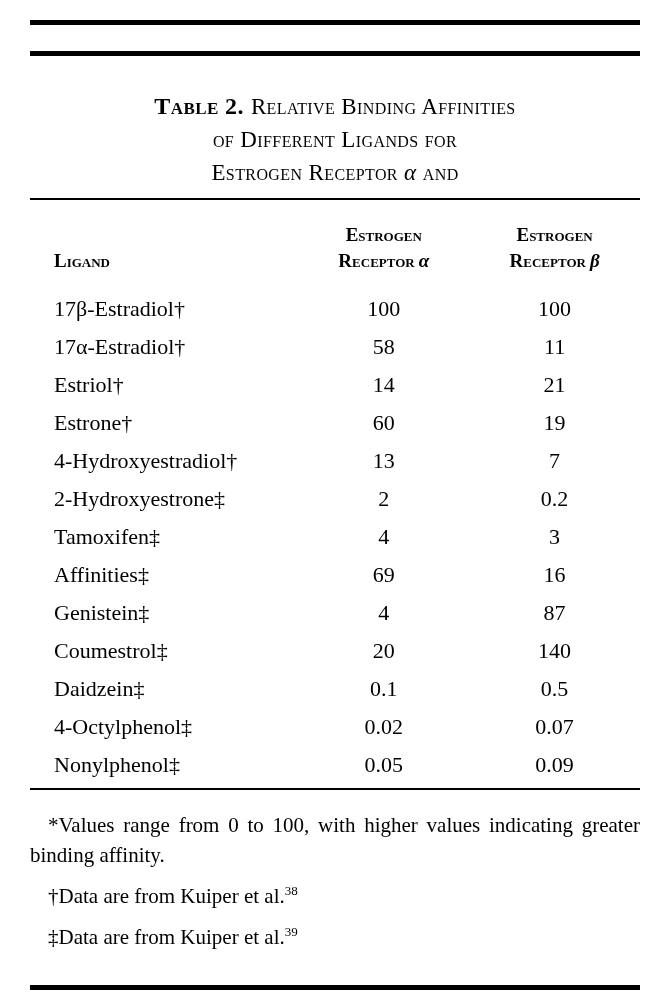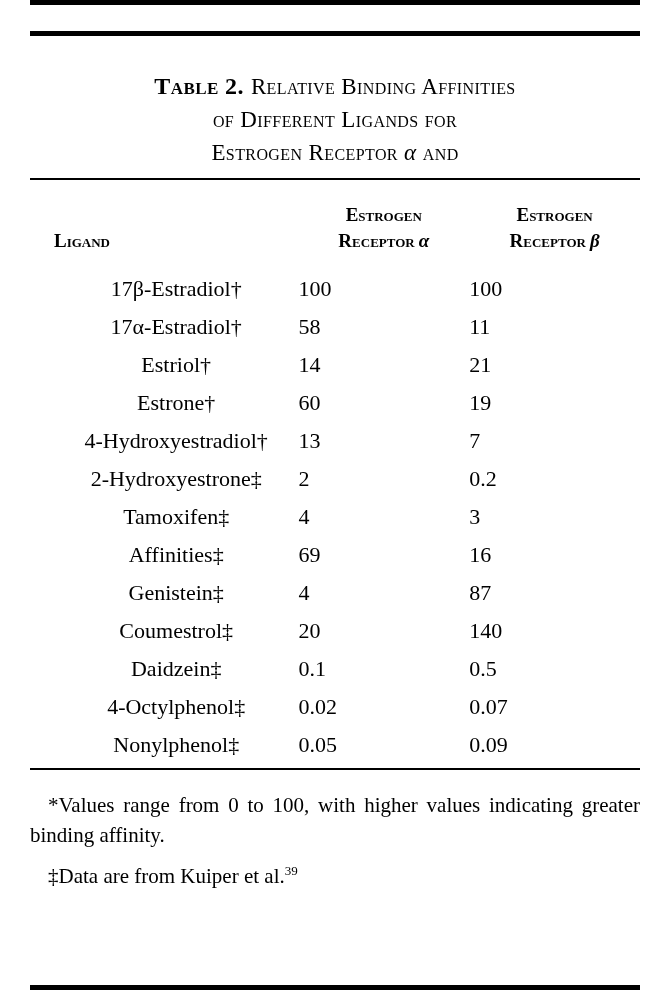--- a/index.html
+++ b/index.html
@@ -5,21 +5,21 @@
   * { margin: 0; padding: 0; box-sizing: border-box; }
   html, body { background: #ffffff; }
   body {
     width: 666px; height: 1004px;
     font-family: "Liberation Serif", serif;
     color: #000000;
   }
   .page {
     position: relative;
     width: 666px; height: 1004px;
-    padding: 0 26px 0 30px;
+    padding: 20px 26px 0 30px;
     background: #ffffff;
     overflow: hidden;
   }
   .rule { background: #000000; }
   .rule-thick { height: 5px; }
   .rule-thin { height: 2px; }
   .rule-top-2 { margin-top: 26px; }
 
   .title-block {
     margin-top: 34px;
@@ -46,22 +46,22 @@
     font-size: 19px;
     line-height: 26px;
     vertical-align: bottom;
     padding-bottom: 16px;
   }
   .h-ligand { width: 44%; text-align: left; padding-left: 24px; }
   .h-val { width: 28%; text-align: center; }
   .h-val .sym { font-weight: bold; margin-left: 4px; }
 
   td { font-size: 22px; height: 38px; vertical-align: middle; }
-  .c-ligand { text-align: center; padding-left: 24px; }
-  .c-val { text-align: left; }
+  .c-ligand { text-align: left; padding-left: 24px; }
+  .c-val { text-align: center; }
 
   .rule-mid-bottom { margin-top: 4px; }
 
   .footnotes { margin-top: 20px; font-size: 21px; line-height: 30px; }
   .fn { text-indent: 18px; text-align: justify; }
   .fn + .fn { margin-top: 11px; }
   .fn sup { font-size: 13px; line-height: 0; }
 
   .rule-bottom {
     position: absolute;
@@ -168,18 +168,19 @@
           <td class="c-val">0.05</td>
           <td class="c-val">0.09</td>
         </tr>
       </tbody>
   </table>
 
   <div class="rule rule-thin rule-mid-bottom"></div>
 
   <div class="footnotes">
     <p class="fn">*Values range from 0 to 100, with higher values indicating greater binding affinity.</p>
+    <p class="fn"><span>†Data are from Kuiper et al.</span><sup>38</sup></p>
     <p class="fn"><span>‡Data are from Kuiper et al.</span><sup>39</sup></p>
   </div>
 
   <div class="rule rule-thick rule-bottom"></div>
 
 </div>
 
 </body></html>

